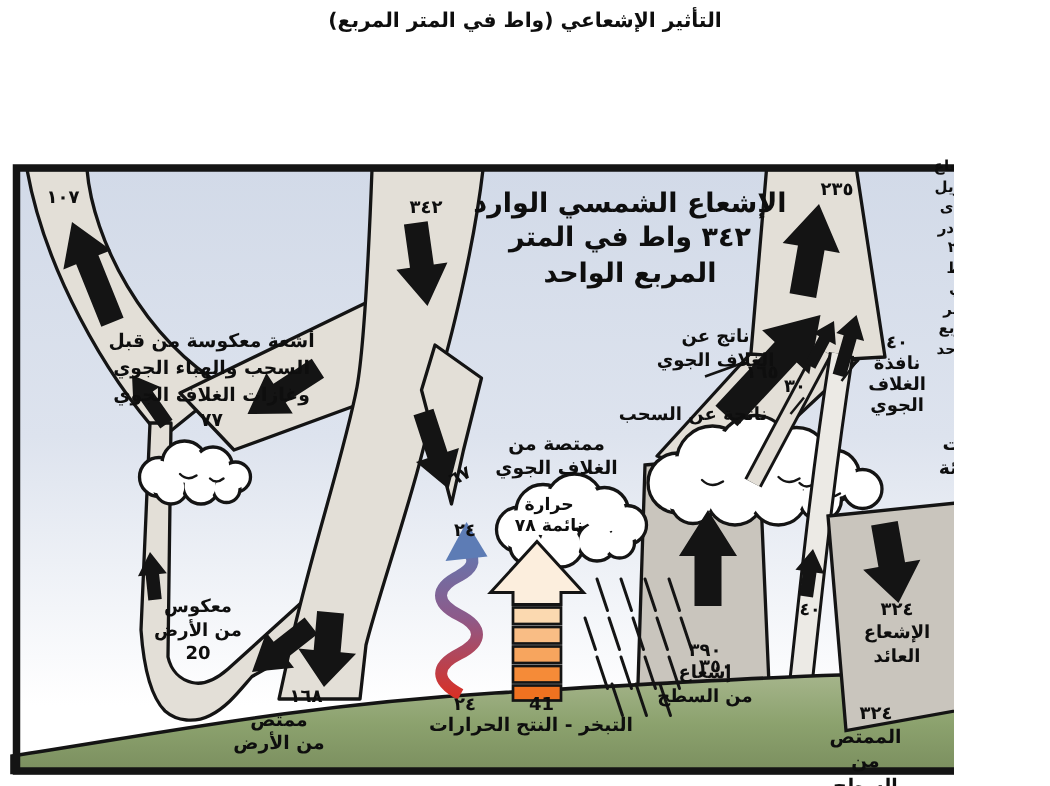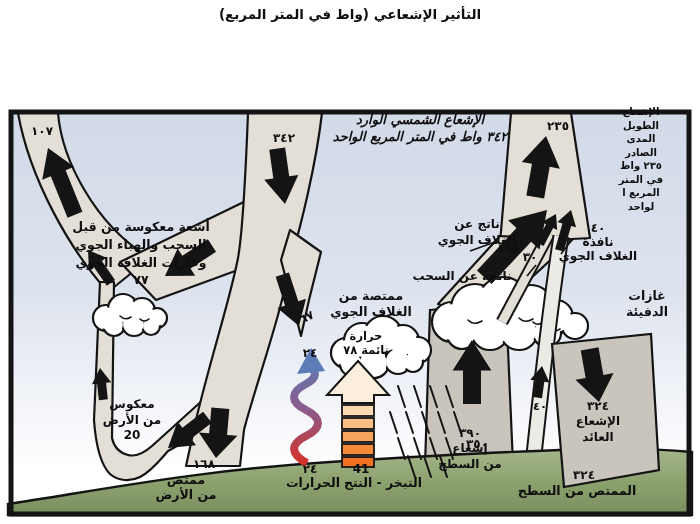--- a/index.html
+++ b/index.html
@@ -1,16 +1,16 @@
 <!DOCTYPE html>
 <html><head>
 <meta charset="utf-8">
 <style>
   html,body{margin:0;padding:0;background:#fff;}
-  .stage{position:relative;width:700px;height:524px;background:#fff;overflow:hidden;
+  .stage{position:relative;width:636px;height:524px;background:#fff;overflow:hidden;
          font-family:"DejaVu Sans",sans-serif;}
   .stage svg{position:absolute;left:0;top:0;}
   .lbl{position:absolute;transform:translateX(-50%);text-align:center;font-weight:700;
        color:#0e0e0e;white-space:pre-line;direction:rtl;line-height:1.3;font-size:12px;}
   .lbl.rot{transform:translateX(-50%) rotate(-28deg);}
   .title{font-size:13.5px;}
 </style>
 </head>
 <body>
 
@@ -192,21 +192,21 @@
 
   <rect x="11" y="112" width="678" height="402" fill="none" stroke="#141414" stroke-width="5"></rect>
 </svg>
 
 <div class="lbl title" style="left:350px;top:6px;">التأثير الإشعاعي (واط في المتر المربع)</div>
 <div class="lbl" style="left:42px;top:124px;">١٠٧</div>
 <div class="lbl" style="left:141px;top:174px;font-size:12.5px;line-height:1.42;margin-top:44px;">أشعة معكوسة من قبل
 السحب والهباء الجوي
 وغازات الغلاف الجوي
 ٧٧</div>
-<div class="lbl" style="left:420px;top:112px;font-size:13px;font-style:italic;">الإشعاع الشمسي الوارد
+<div class="lbl" style="left:420px;top:124px;font-size:18px;">الإشعاع الشمسي الوارد
 ٣٤٢ واط في المتر المربع الواحد</div>
 <div class="lbl" style="left:284px;top:131px;">٣٤٢</div>
 <div class="lbl" style="left:641px;top:105px;font-size:10px;line-height:1.35;">الإشعاع الطويل
 المدى الصادر
 ٢٣٥ واط في المتر
 المربع ا لواحد</div>
 <div class="lbl" style="left:558px;top:119px;">٢٣٥</div>
 <div class="lbl" style="left:441px;top:217px;margin-left:36px;">ناتج عن
 الغلاف الجوي</div>
 <div class="lbl" style="left:508px;top:241px;">١٦٥</div>

